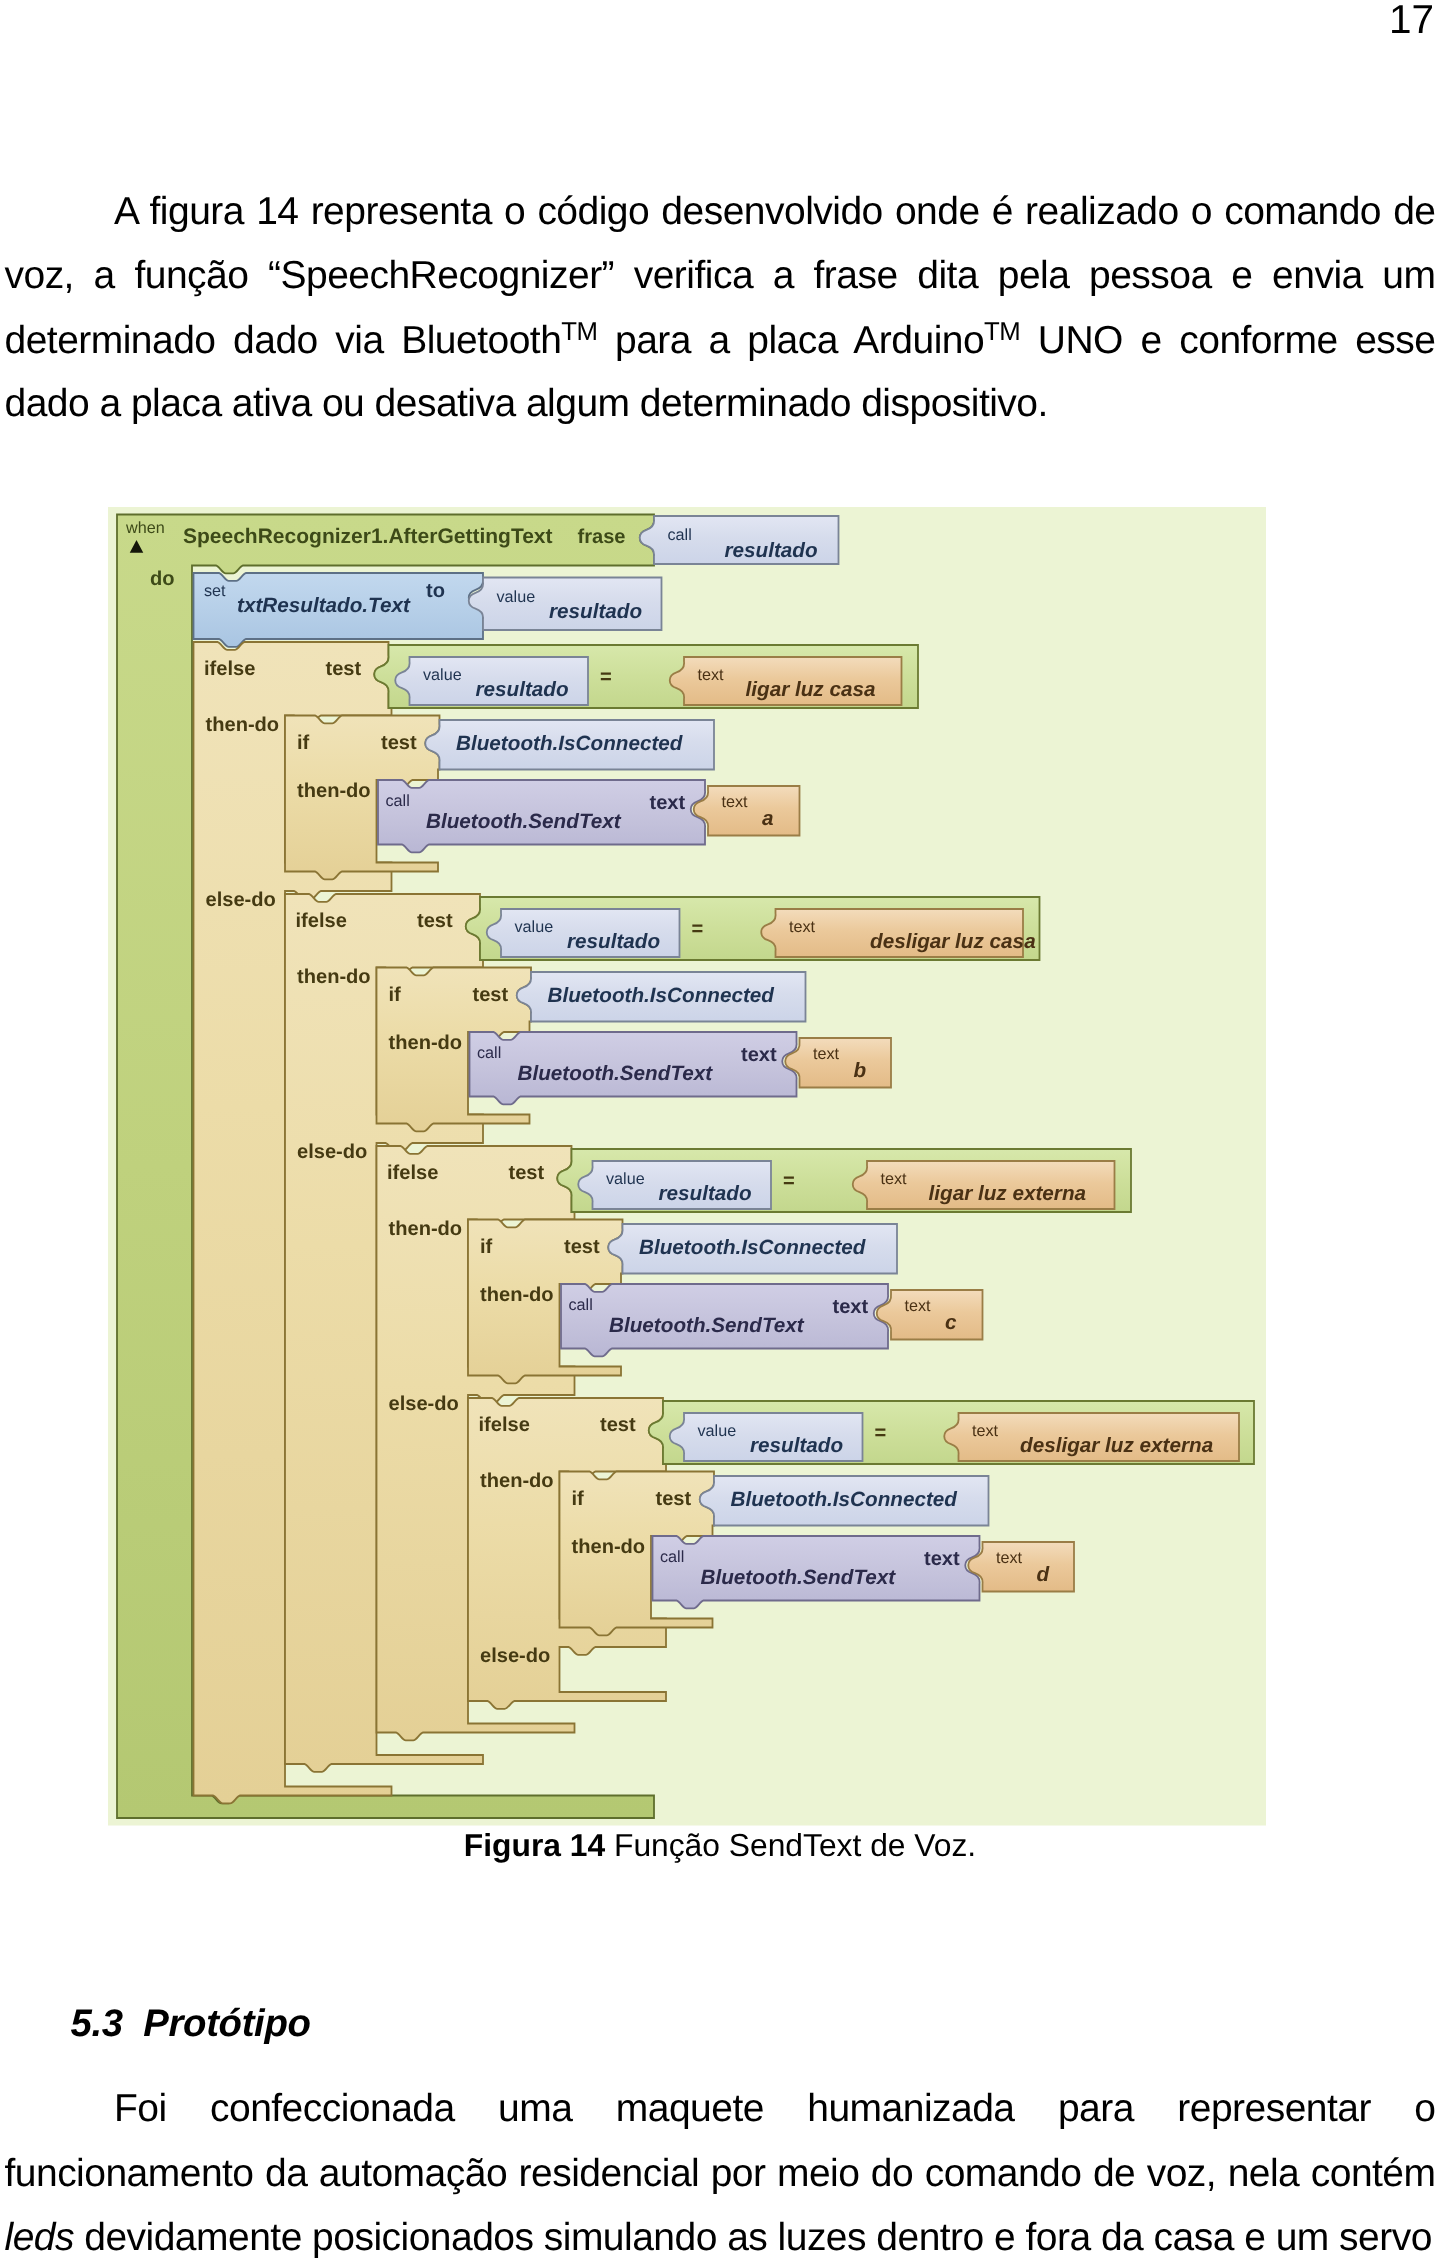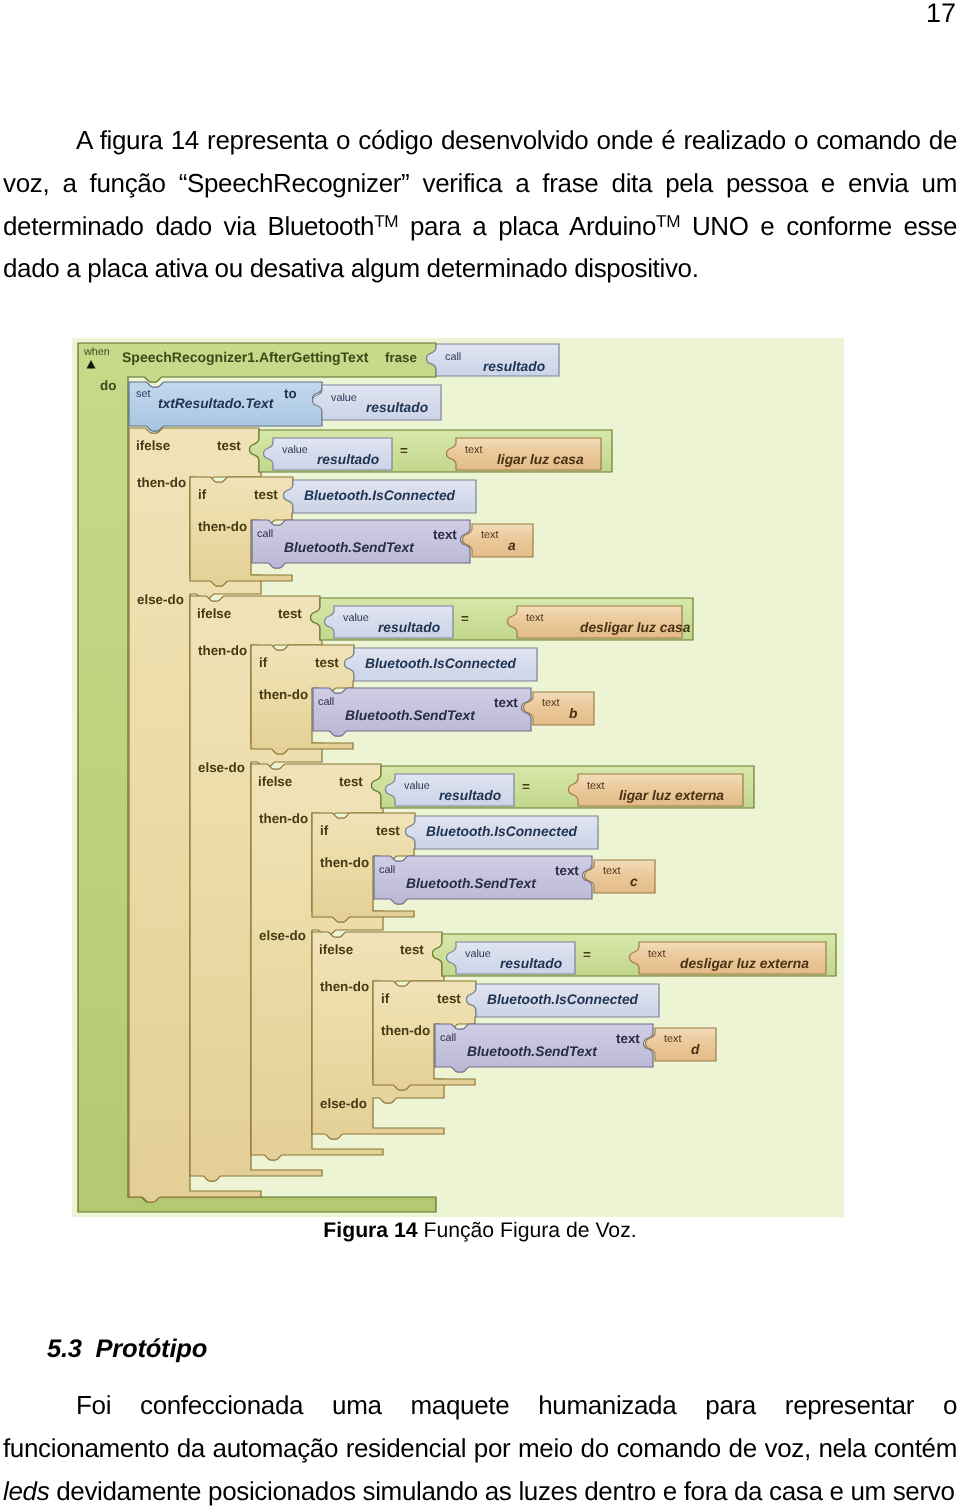--- a/index.html
+++ b/index.html
@@ -208,21 +208,21 @@
 <span class="lb-b dkt" style="left:309px;top:685px;z-index:9">then-do</span>
 <span class="lb-b2 dkb" style="left:415px;top:654px;z-index:9">Bluetooth.IsConnected</span>
 <span class="lb-s dkp" style="left:368px;top:694px;z-index:9">call</span>
 <span class="lb-b2 dkp" style="left:395px;top:706px;z-index:9">Bluetooth.SendText</span>
 <span class="lb-b dkp" style="left:544px;top:693px;z-index:9">text</span>
 <span class="lb-s dko" style="left:592px;top:695px;z-index:9">text</span>
 <span class="lb-b2 dko" style="left:619px;top:704px;z-index:9">d</span>
   </div>
 
   <div class="cap" style="top:1218px;">
-    <b>Figura 14</b><span> Função Figura de Voz.</span>
+    <b>Figura 14</b><span> Função SendText de Voz.</span>
   </div>
 
   <div class="head" style="left:47px;top:1335px;font-style:italic;">5.3  Protótipo</div>
 
   <div class="para" id="p2" style="left:3px;top:1384px;width:954px;text-indent:73px;">
     <span>Foi confeccionada uma maquete humanizada para representar o funcionamento da automação residencial por meio do comando de voz, nela contém </span><i class="ital">leds</i><span> devidamente posicionados simulando as luzes dentro e fora da casa e um servo</span>
   </div>
 </div>
 
 </body></html>

